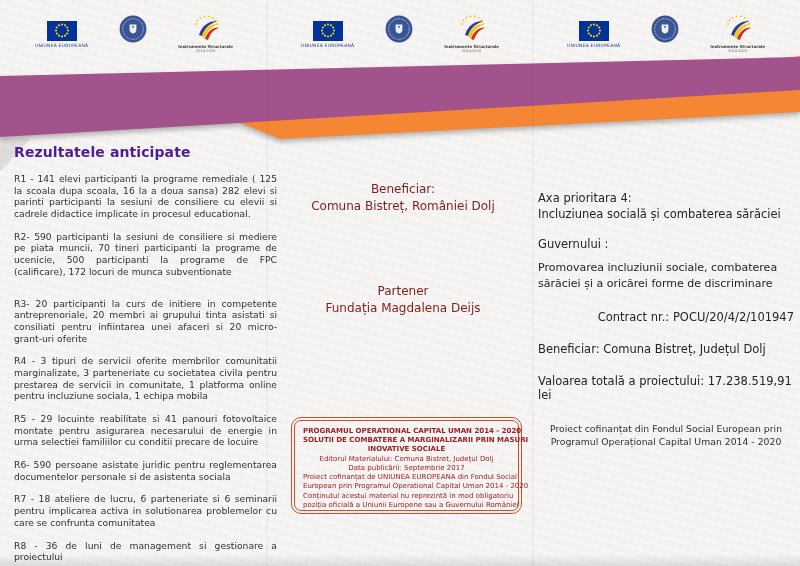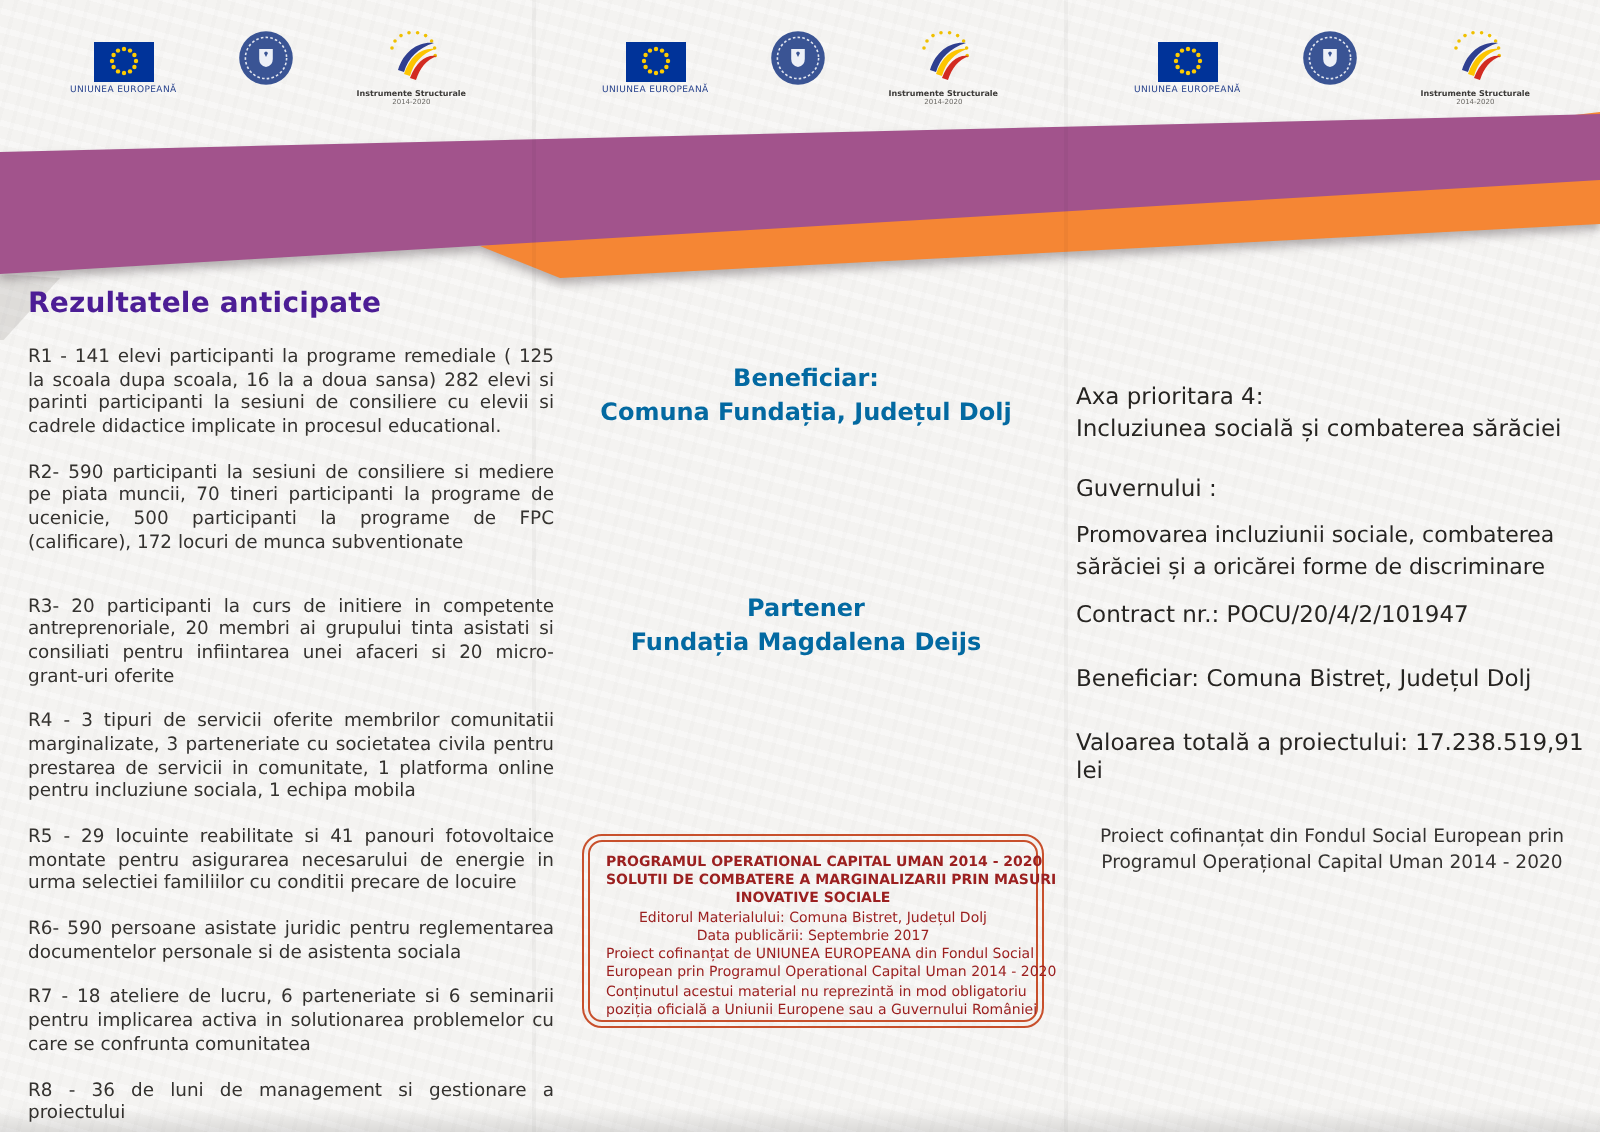--- a/index.html
+++ b/index.html
@@ -29,36 +29,36 @@
   
   .bands{position:absolute;top:0;left:0;}
 
   
   .panel-left{position:absolute;left:14px;top:144px;width:263px;}
   .panel-left h1{font-size:14px;font-weight:bold;color:#4c1d95;margin:0 0 13px 0;letter-spacing:.1px;}
   .result{font-size:9.2px;line-height:1.27;text-align:justify;margin:0 0 11px 0;color:#34322f;}
   .result.gap{margin-top:20px;}
 
   
-  .mid-block{position:absolute;left:280px;width:246px;text-align:center;color:#0369a1;font-weight:bold;}
+  .mid-block{position:absolute;left:280px;width:246px;text-align:center;color:#7f1d1d;font-weight:normal;}
   .mid-beneficiar{top:181px;font-size:12px;line-height:1.45;}
-  .mid-partener{top:296px;font-size:12px;line-height:1.45;}
+  .mid-partener{top:283px;font-size:12px;line-height:1.45;}
   .info-box{position:absolute;left:291px;top:417px;width:231px;height:97px;box-sizing:border-box;
             border:4px double #c8502c;border-radius:10px;padding:6px 8px;
             display:flex;flex-direction:column;justify-content:flex-start;}
   .box-line{font-size:7px;line-height:1.32;color:#9b2020;text-align:center;white-space:nowrap;}
   .box-line.bold{font-weight:bold;}
 
   
   .panel-right{position:absolute;left:538px;top:144px;width:256px;color:#262421;}
   .rp-title{margin-top:27px;text-align:center;font-size:11px;line-height:1.4;letter-spacing:.1px;}
   .rp-axa{margin-top:46px;font-size:11.5px;line-height:1.4;}
   .rp-obiectiv-label{margin-top:15px;font-size:11.5px;}
   .rp-obiectiv{margin-top:9px;font-size:11px;line-height:1.4;}
-  .rp-contract{margin-top:9px;font-size:11.5px;}
+  .rp-contract{margin-top:19px;font-size:11.5px;text-align:right;}
   .rp-beneficiar{margin-top:18px;font-size:11.5px;}
   .rp-valoare{margin-top:18px;font-size:11.5px;}
   .rp-footer{margin-top:20px;text-align:center;font-size:9.3px;line-height:1.4;color:#343230;}
 </style>
 </head>
 <body>
 
 <div class="page">
 
   <svg class="bands" width="800" height="170" viewBox="0 0 800 170">
@@ -236,21 +236,21 @@
     <p class="result">R4 - 3 tipuri de servicii oferite membrilor comunitatii marginalizate, 3 parteneriate cu societatea civila pentru prestarea de servicii in comunitate, 1 platforma online pentru incluziune sociala, 1 echipa mobila</p>
     <p class="result">R5 - 29 locuinte reabilitate si 41 panouri fotovoltaice montate pentru asigurarea necesarului de energie in urma selectiei familiilor cu conditii precare de locuire</p>
     <p class="result">R6- 590 persoane asistate juridic pentru reglementarea documentelor personale si de asistenta sociala</p>
     <p class="result">R7 - 18 ateliere de lucru, 6 parteneriate si 6 seminarii pentru implicarea activa in solutionarea problemelor cu care se confrunta comunitatea</p>
     <p class="result">R8 - 36 de luni de management si gestionare a proiectului</p>
 
   </div>
 
   <div class="mid-block mid-beneficiar">
     <div>Beneficiar:</div>
-    <div>Comuna Fundația, Județul Dolj</div>
+    <div>Comuna Bistreț, României Dolj</div>
   </div>
   <div class="mid-block mid-partener">
     <div>Partener</div>
     <div>Fundația Magdalena Deijs</div>
   </div>
 
   <div class="info-box">
     <div class="box-line bold">PROGRAMUL OPERATIONAL CAPITAL UMAN 2014 - 2020</div>
     <div class="box-line bold">SOLUTII DE COMBATERE A MARGINALIZARII PRIN MASURI</div>
     <div class="box-line bold">INOVATIVE SOCIALE</div>

